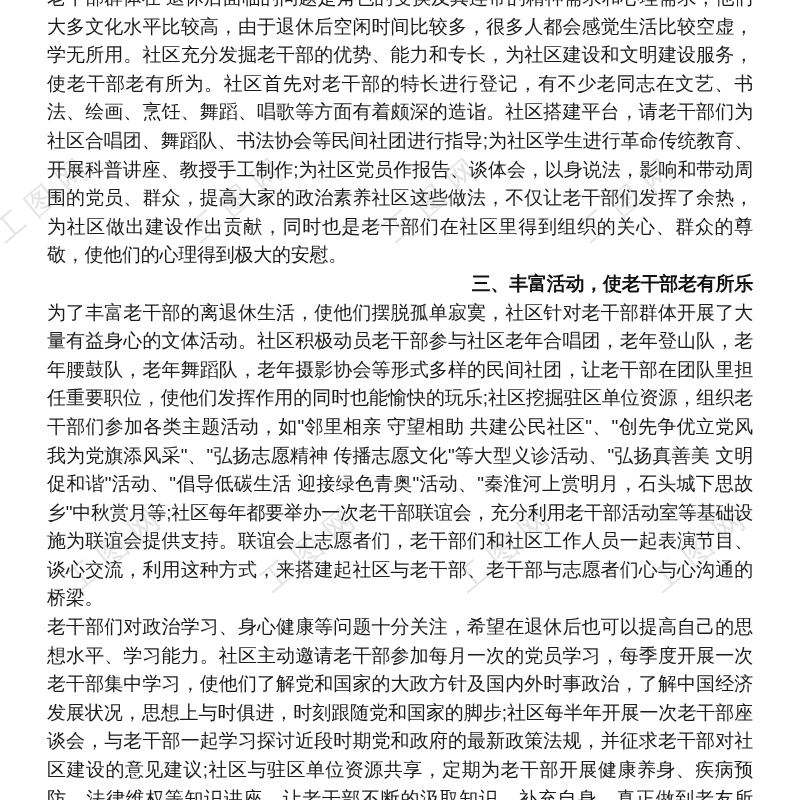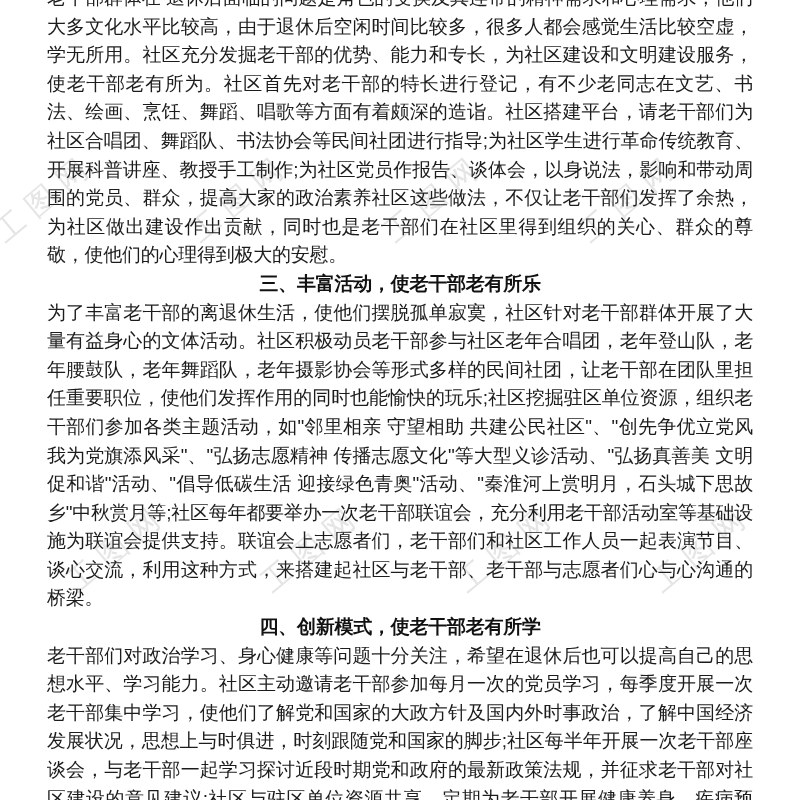--- a/index.html
+++ b/index.html
@@ -49,37 +49,36 @@
   .doc p.paragraph {
     margin: 0;
     font-weight: 400;
   }
   .doc h2.heading {
     margin: 0;
     font-size: 19px;
     line-height: 28.6px;
     font-weight: 700;
     color: #111111;
-    text-align: center;
+    text-align: right;
   }
 </style>
 </head>
 <body>
 
 <div class="page">
   <div class="watermark-layer" id="wm-layer">
       <span class="watermark" style="left: 45px; top: 198px; color: rgb(229, 229, 229);">工图网</span>
       <span class="watermark" style="left: 240px; top: 198px; color: rgb(229, 229, 229);">工图网</span>
       <span class="watermark" style="left: 435px; top: 198px; color: rgb(229, 229, 229);">工图网</span>
       <span class="watermark" style="left: 630px; top: 198px; color: rgb(229, 229, 229);">工图网</span>
       <span class="watermark" style="left: 117px; top: 548px; color: rgb(229, 229, 229);">工图网</span>
       <span class="watermark" style="left: 312px; top: 548px; color: rgb(229, 229, 229);">工图网</span>
       <span class="watermark" style="left: 507px; top: 548px; color: rgb(229, 229, 229);">工图网</span>
       <span class="watermark" style="left: 702px; top: 548px; color: rgb(229, 229, 229);">工图网</span>
     </div>
   <div class="doc" id="doc-body">
       <p class="paragraph">老干部群体在 退休后面临的问题是角色的变换及其连带的精神需求和心理需求，他们大多文化水平比较高，由于退休后空闲时间比较多，很多人都会感觉生活比较空虚，学无所用。社区充分发掘老干部的优势、能力和专长，为社区建设和文明建设服务，使老干部老有所为。社区首先对老干部的特长进行登记，有不少老同志在文艺、书法、绘画、烹饪、舞蹈、唱歌等方面有着颇深的造诣。社区搭建平台，请老干部们为社区合唱团、舞蹈队、书法协会等民间社团进行指导;为社区学生进行革命传统教育、开展科普讲座、教授手工制作;为社区党员作报告、谈体会，以身说法，影响和带动周围的党员、群众，提高大家的政治素养社区这些做法，不仅让老干部们发挥了余热，为社区做出建设作出贡献，同时也是老干部们在社区里得到组织的关心、群众的尊敬，使他们的心理得到极大的安慰。</p>
       <h2 class="heading">三、丰富活动，使老干部老有所乐</h2>
       <p class="paragraph">为了丰富老干部的离退休生活，使他们摆脱孤单寂寞，社区针对老干部群体开展了大量有益身心的文体活动。社区积极动员老干部参与社区老年合唱团，老年登山队，老年腰鼓队，老年舞蹈队，老年摄影协会等形式多样的民间社团，让老干部在团队里担任重要职位，使他们发挥作用的同时也能愉快的玩乐;社区挖掘驻区单位资源，组织老干部们参加各类主题活动，如"邻里相亲 守望相助 共建公民社区"、"创先争优立党风 我为党旗添风采"、"弘扬志愿精神 传播志愿文化"等大型义诊活动、"弘扬真善美 文明促和谐"活动、"倡导低碳生活 迎接绿色青奥"活动、"秦淮河上赏明月，石头城下思故乡"中秋赏月等;社区每年都要举办一次老干部联谊会，充分利用老干部活动室等基础设施为联谊会提供支持。联谊会上志愿者们，老干部们和社区工作人员一起表演节目、谈心交流，利用这种方式，来搭建起社区与老干部、老干部与志愿者们心与心沟通的桥梁。</p>
-      <h2 class="heading">四、创新模式，使老干部老有所学</h2>
       <p class="paragraph">老干部们对政治学习、身心健康等问题十分关注，希望在退休后也可以提高自己的思想水平、学习能力。社区主动邀请老干部参加每月一次的党员学习，每季度开展一次老干部集中学习，使他们了解党和国家的大政方针及国内外时事政治，了解中国经济发展状况，思想上与时俱进，时刻跟随党和国家的脚步;社区每半年开展一次老干部座谈会，与老干部一起学习探讨近段时期党和政府的最新政策法规，并征求老干部对社区建设的意见建议;社区与驻区单位资源共享，定期为老干部开展健康养身、疾病预防、法律维权等知识讲座，让老干部不断的汲取知识、补充自身，真正做到老友所学。</p>
     </div>
 </div>
 
 </body></html>

